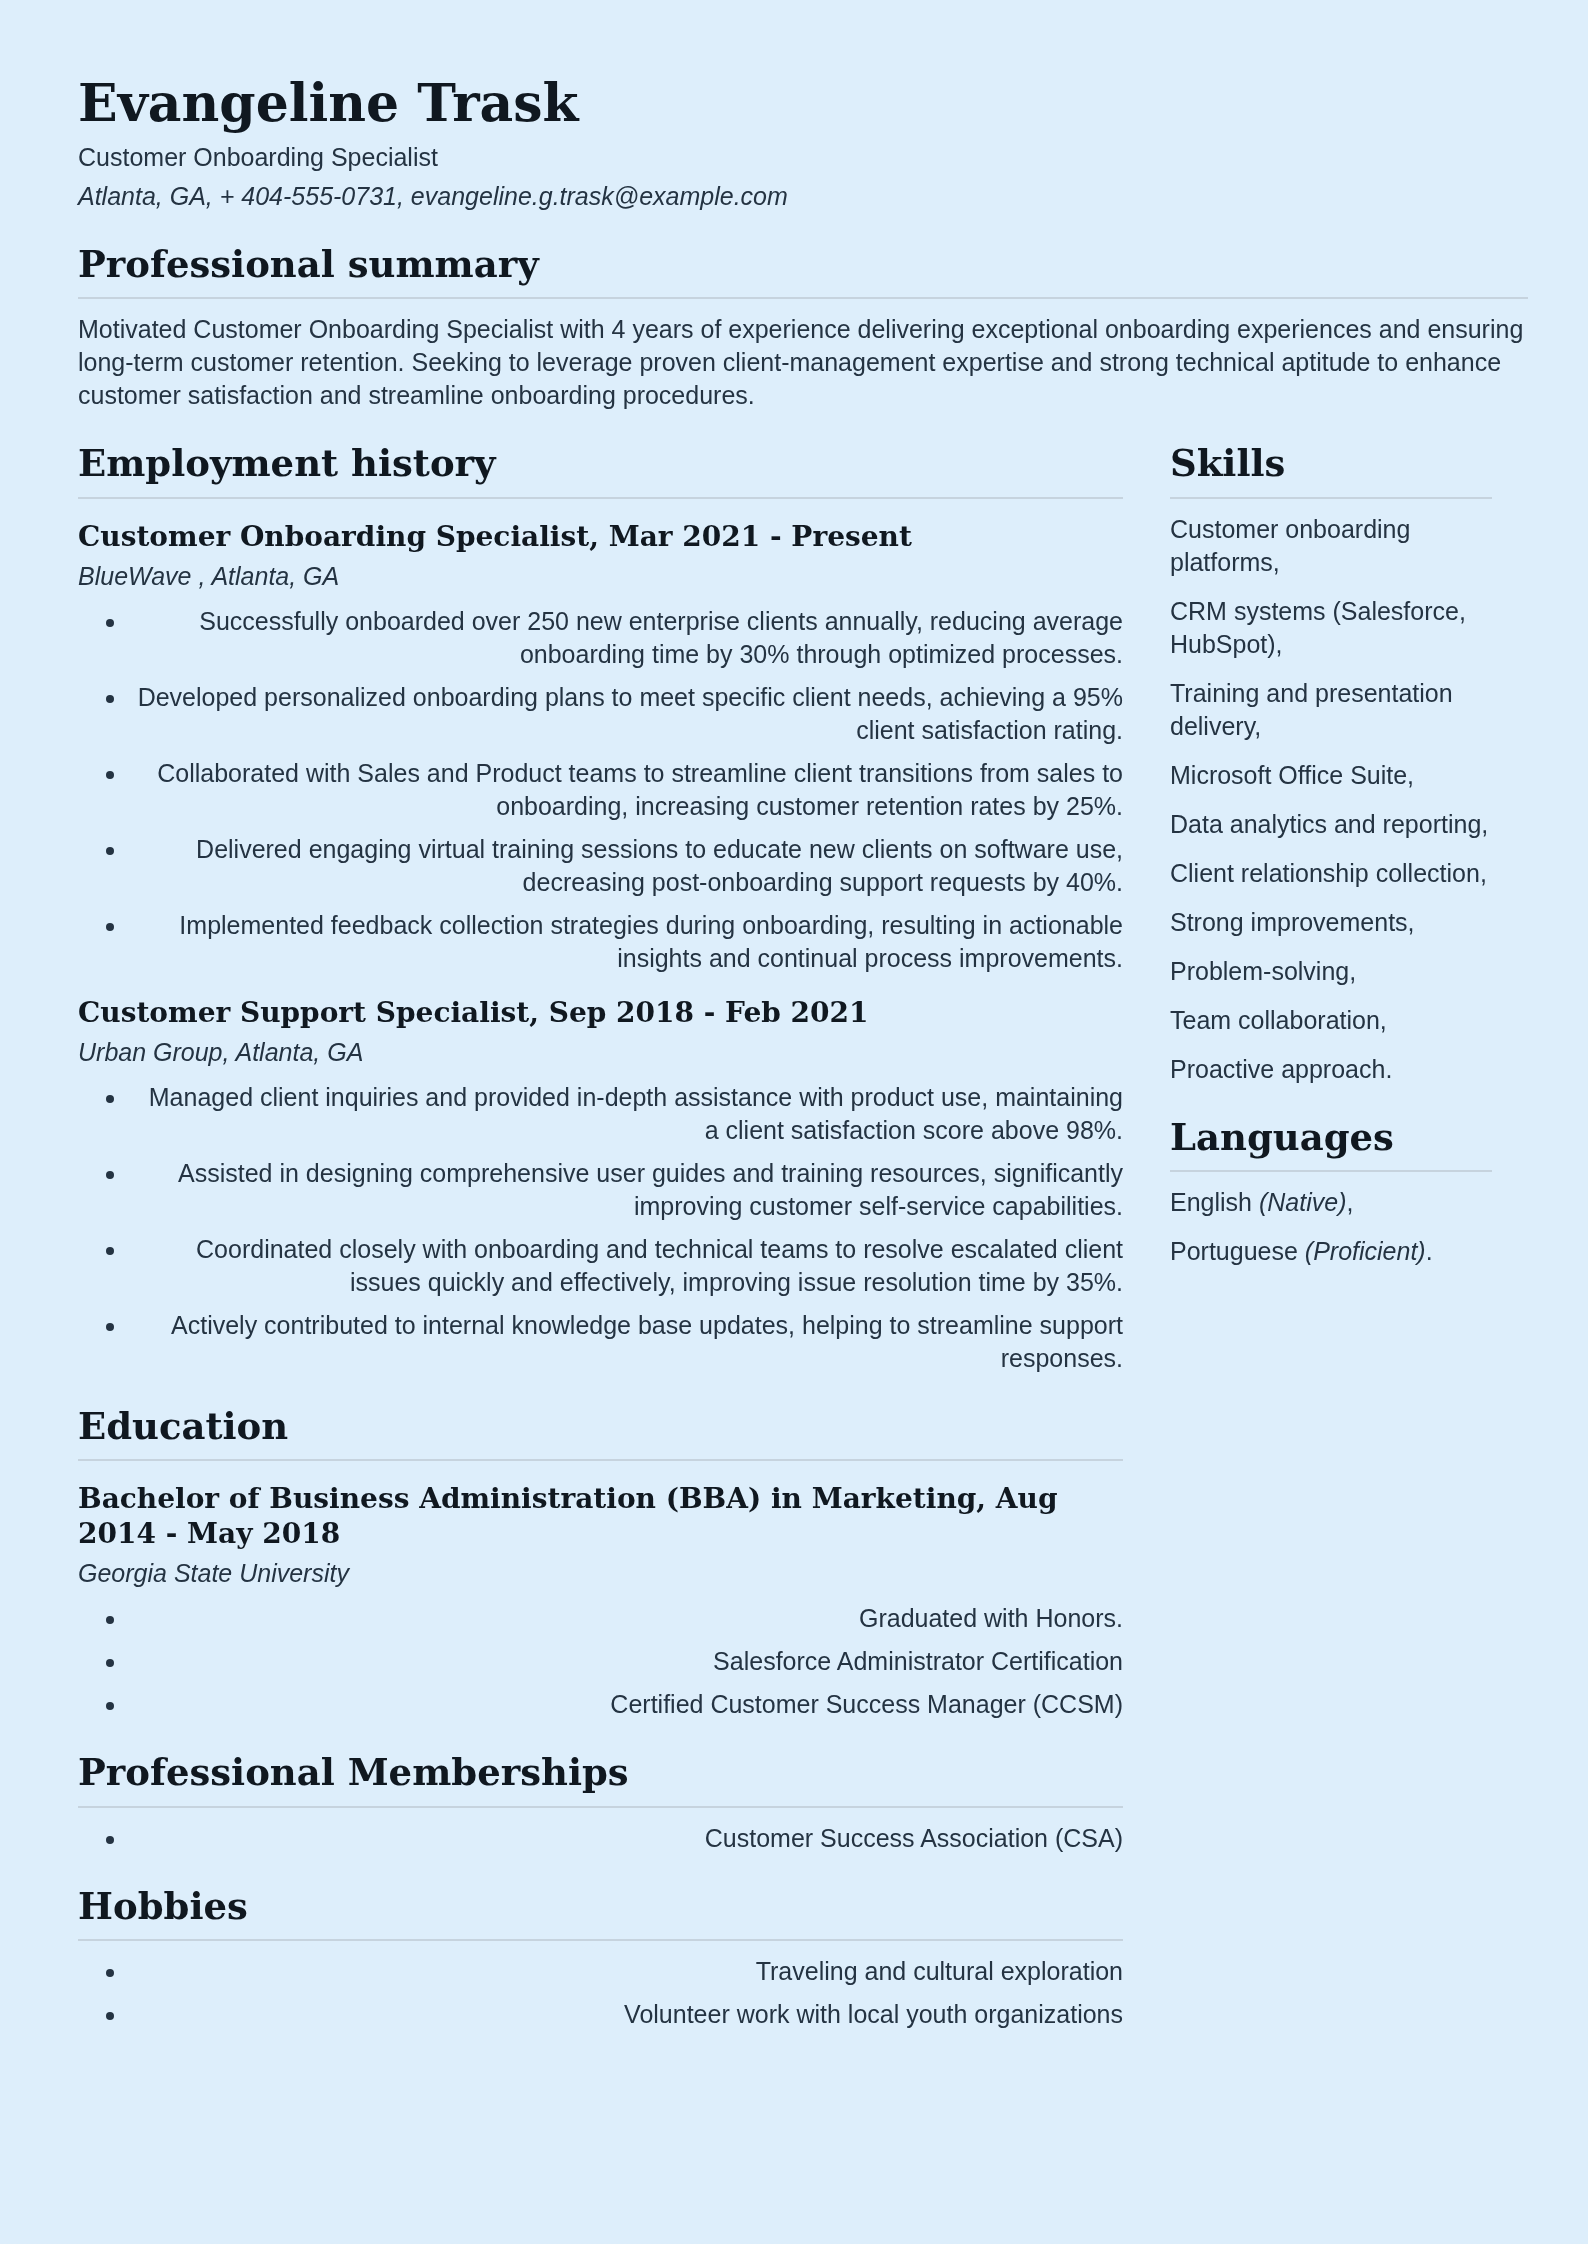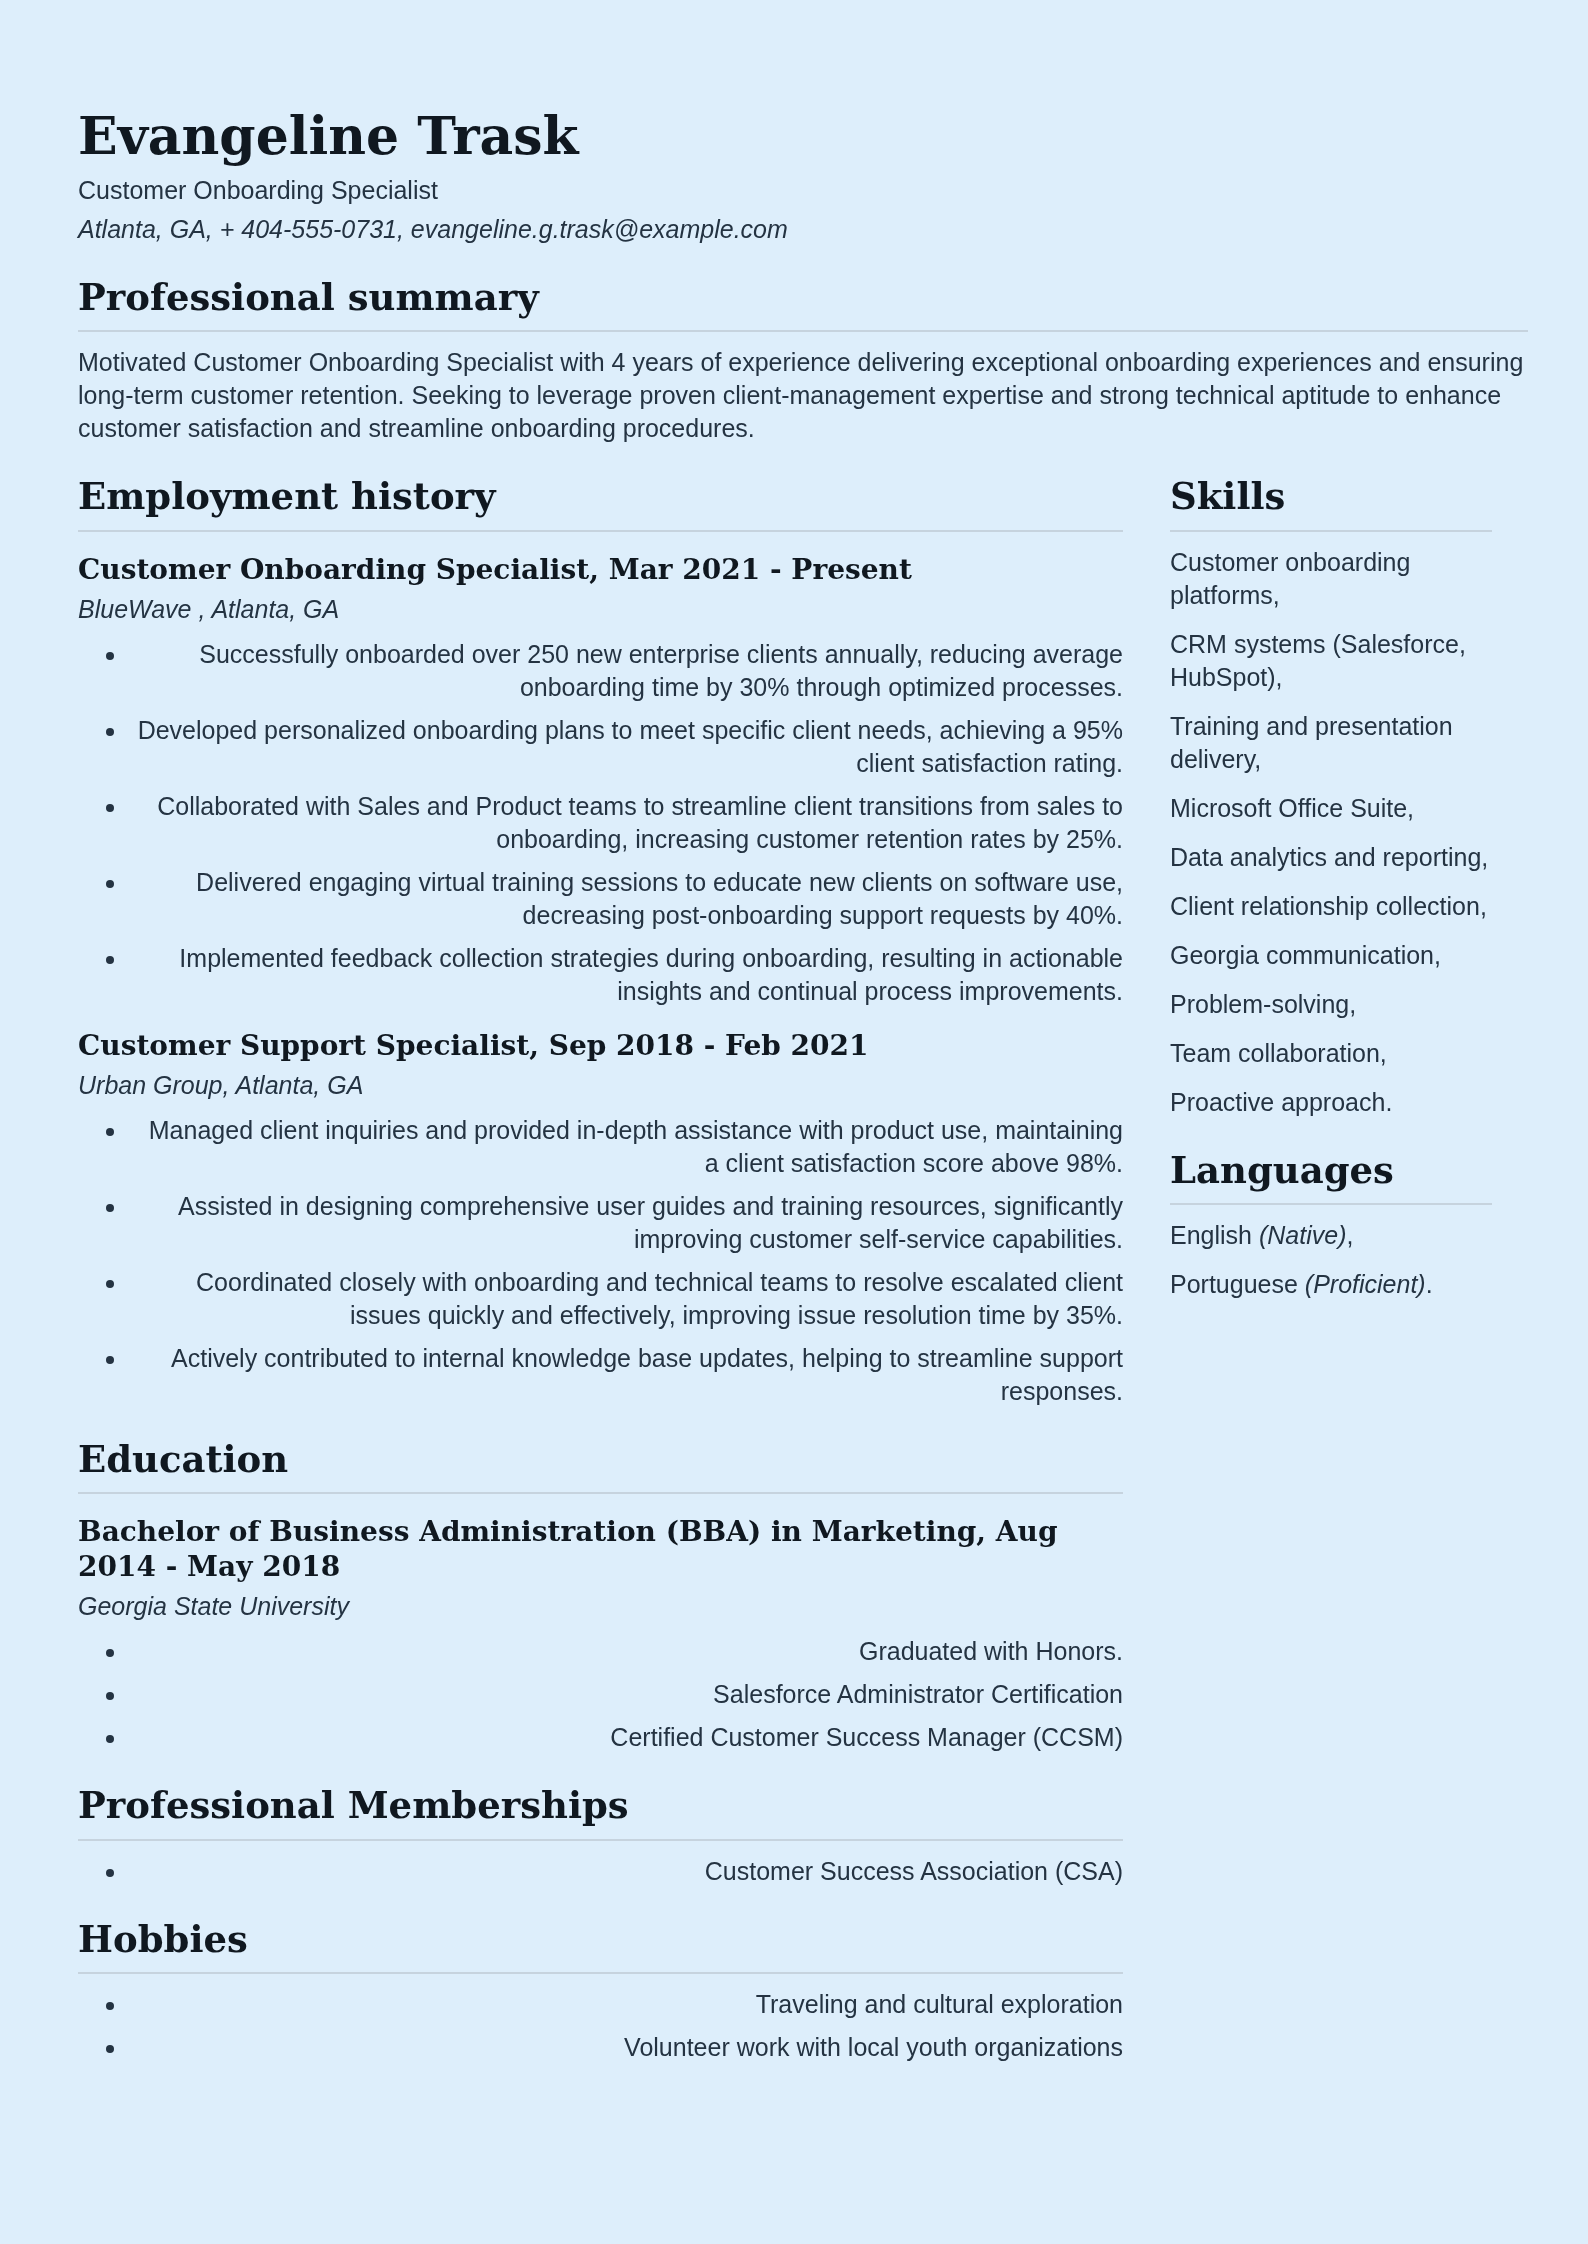--- a/index.html
+++ b/index.html
@@ -11,21 +11,21 @@
   *{box-sizing:border-box;}
   html,body{margin:0;padding:0;}
   body{
     width:1588px;height:2244px;
     background:var(--bg);
     color:var(--text);
     font-family:"Liberation Sans", sans-serif;
     font-size:25px;line-height:1.32;
     overflow:hidden;
   }
-  .page{padding:76px 60px 40px 78px;margin-top:33px;}
+  .page{padding:76px 60px 40px 78px;}
   h1{
     font-family:"DejaVu Serif", serif;
     font-size:52px;line-height:1.05;
     color:var(--heading);
     margin:0 0 10px 0;font-weight:bold;
   }
   .person-title{margin:0 0 6px 0;}
   .contact{font-style:italic;margin:0 0 26px 0;}
   h2{
     font-family:"DejaVu Serif", serif;
@@ -134,21 +134,21 @@
     <aside class="side-col">
 
       <section>
         <h2>Skills</h2>
         <div class="skill-item">Customer onboarding platforms,</div>
         <div class="skill-item">CRM systems (Salesforce, HubSpot),</div>
         <div class="skill-item">Training and presentation delivery,</div>
         <div class="skill-item">Microsoft Office Suite,</div>
         <div class="skill-item">Data analytics and reporting,</div>
         <div class="skill-item">Client relationship collection,</div>
-        <div class="skill-item">Georgia communication,</div>
+        <div class="skill-item">Strong improvements,</div>
         <div class="skill-item">Problem-solving,</div>
         <div class="skill-item">Team collaboration,</div>
         <div class="skill-item">Proactive approach.</div>
       </section>
 
       <section>
         <h2>Languages</h2>
         <div class="lang-item">
           <span>English</span>
           <em>(Native)</em><span>,</span>

